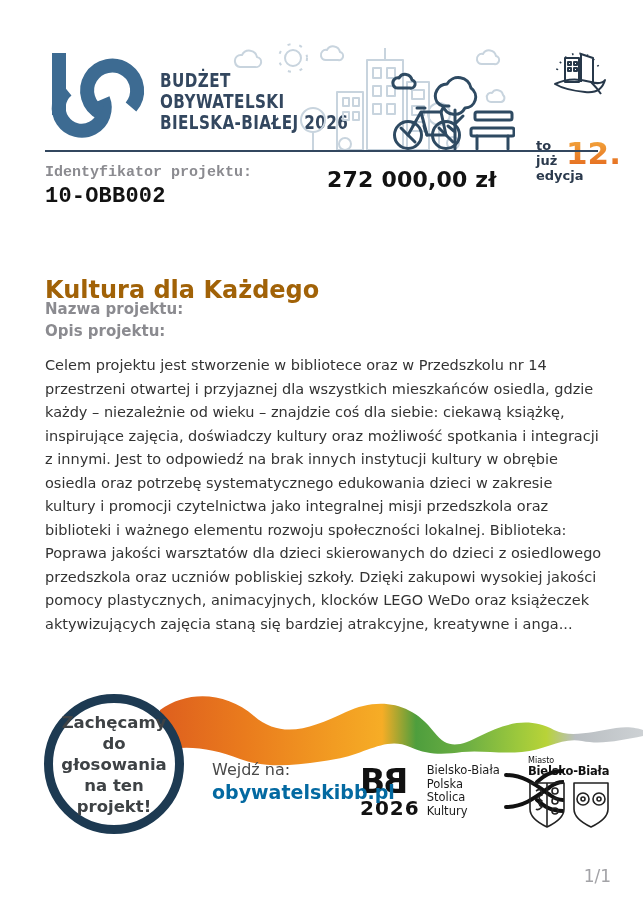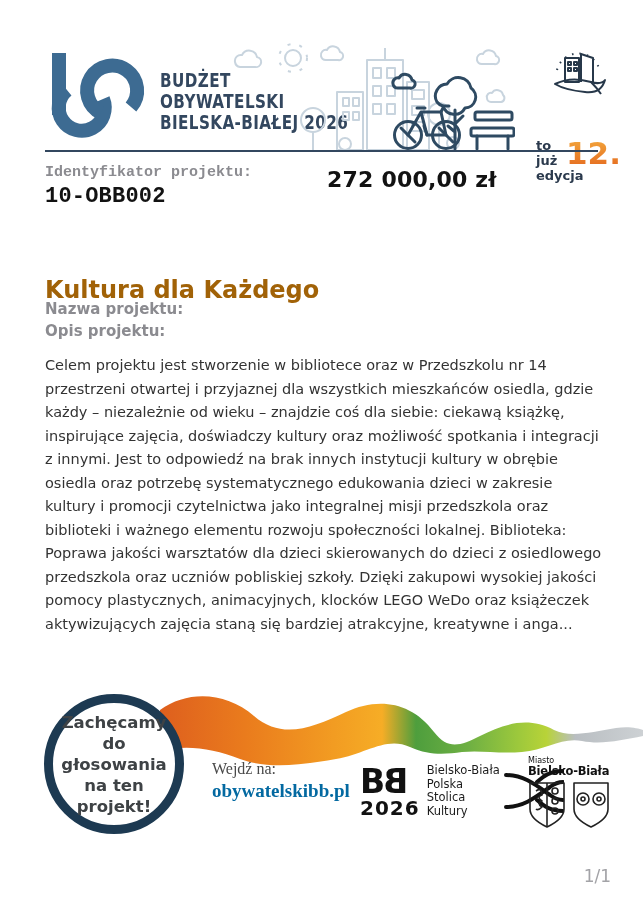--- a/index.html
+++ b/index.html
@@ -32,21 +32,21 @@
   .description{position:absolute;left:45px;top:354px;width:557px;color:#333;font-size:14.5px;
     line-height:23.5px;text-align:left;}
 
   
   .footer{position:absolute;left:0;top:686px;width:623px;height:170px;}
   .wave{position:absolute;left:160px;top:2px;}
   .cta-circle{position:absolute;left:44px;top:8px;width:122px;height:122px;border:9px solid #1d3a52;
     border-radius:50%;background:#fff;display:flex;align-items:center;justify-content:center;
     text-align:center;z-index:2;}
   .cta-circle .cta-text{color:#3e4245;font-size:16.5px;line-height:21px;font-weight:bold;}
-  .visit{position:absolute;left:212px;top:74px;z-index:2;font-family:Liberation Serif, serif;}
+  .visit{position:absolute;left:212px;top:74px;z-index:2;}
   .visit-label{color:#4a4a4a;font-size:16px;}
   .website{color:#0369a1;font-size:19px;font-weight:bold;margin-top:2px;}
   .bb-logo{position:absolute;left:360px;top:78px;display:flex;align-items:center;}
   .bb-mark{color:#111;text-align:left;line-height:1;}
   .bb-letters{font-size:33px;font-weight:bold;letter-spacing:-1px;display:flex;}
   .bb-letters .mirror{display:inline-block;transform:scaleX(-1);}
   .bb-year{font-size:20px;font-weight:bold;letter-spacing:1px;}
   .bb-lines{margin-left:7px;color:#1c1c1c;font-size:11.5px;line-height:13.5px;}
   .weave{margin-left:4px;}
   .city-logo{position:absolute;left:528px;top:70px;color:#111;}

